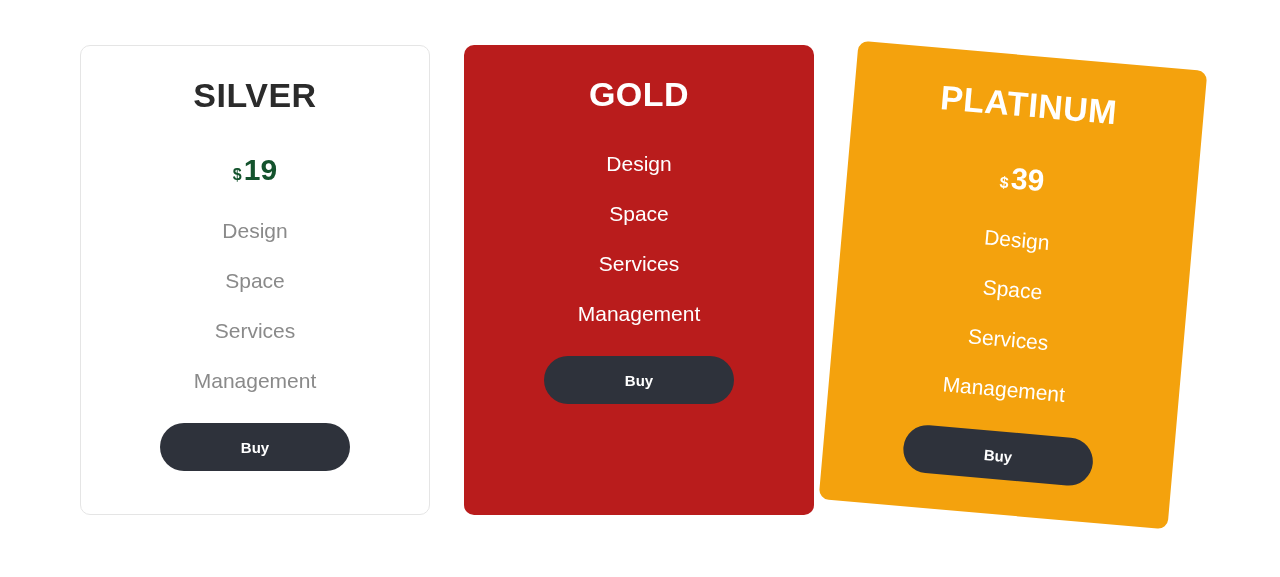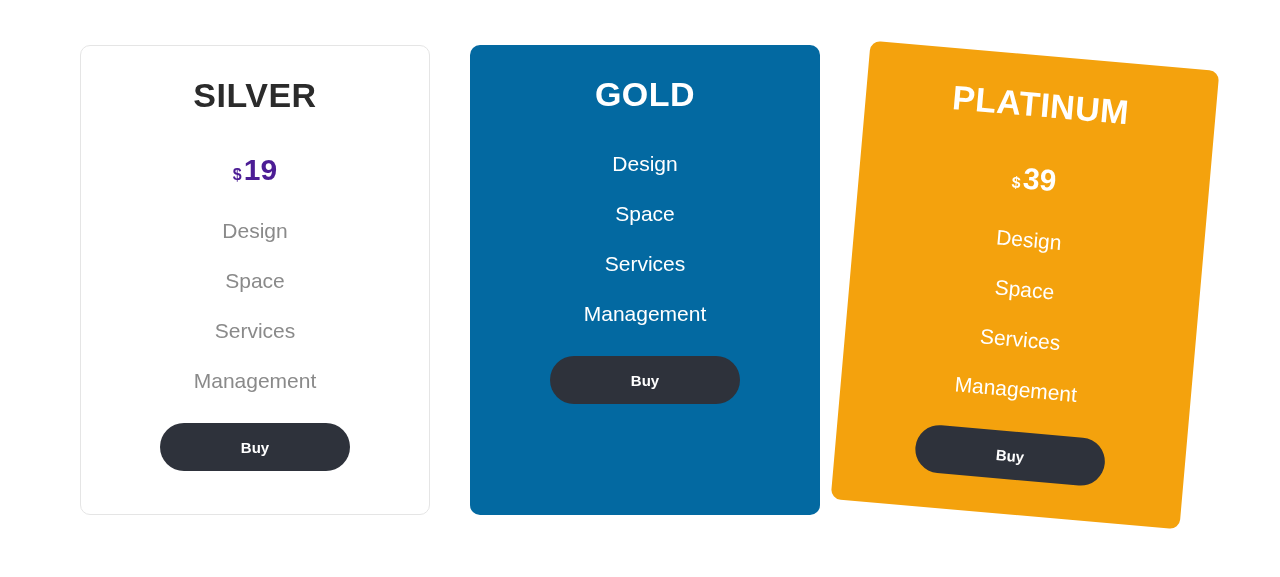--- a/index.html
+++ b/index.html
@@ -10,44 +10,44 @@
     body {
       font-family: 'Segoe UI', Tahoma, Geneva, Verdana, sans-serif;
       background: #fff;
       width: 1280px;
       height: 577px;
       padding: 45px 80px;
     }
     .pricing-container {
       display: flex;
       gap: 34px;
-      justify-content: space-between;
+      justify-content: flex-start;
     }
     .card {
       width: 350px;
       border-radius: 10px;
       text-align: center;
       padding: 30px 20px 35px 20px;
     }
     .card-silver {
       background: #fff;
       border: 1px solid #e5e5e5;
       color: #333;
     }
     .card-silver .tier-title {
       color: #2b2b2b;
     }
     .card-silver .price {
-      color: #4c1d95;
+      color: #14532d;
     }
     .card-silver .feature {
       color: #8a8a8a;
     }
     .card-gold {
-      background: #0369a1;
+      background: #b91c1c;
       color: #fff;
     }
     .card-platinum {
       background: #f4a20d;
       color: #fff;
       transform: rotate(5deg);
       margin-left: -10px;
       margin-top: 10px;
     }
     .tier-title {

